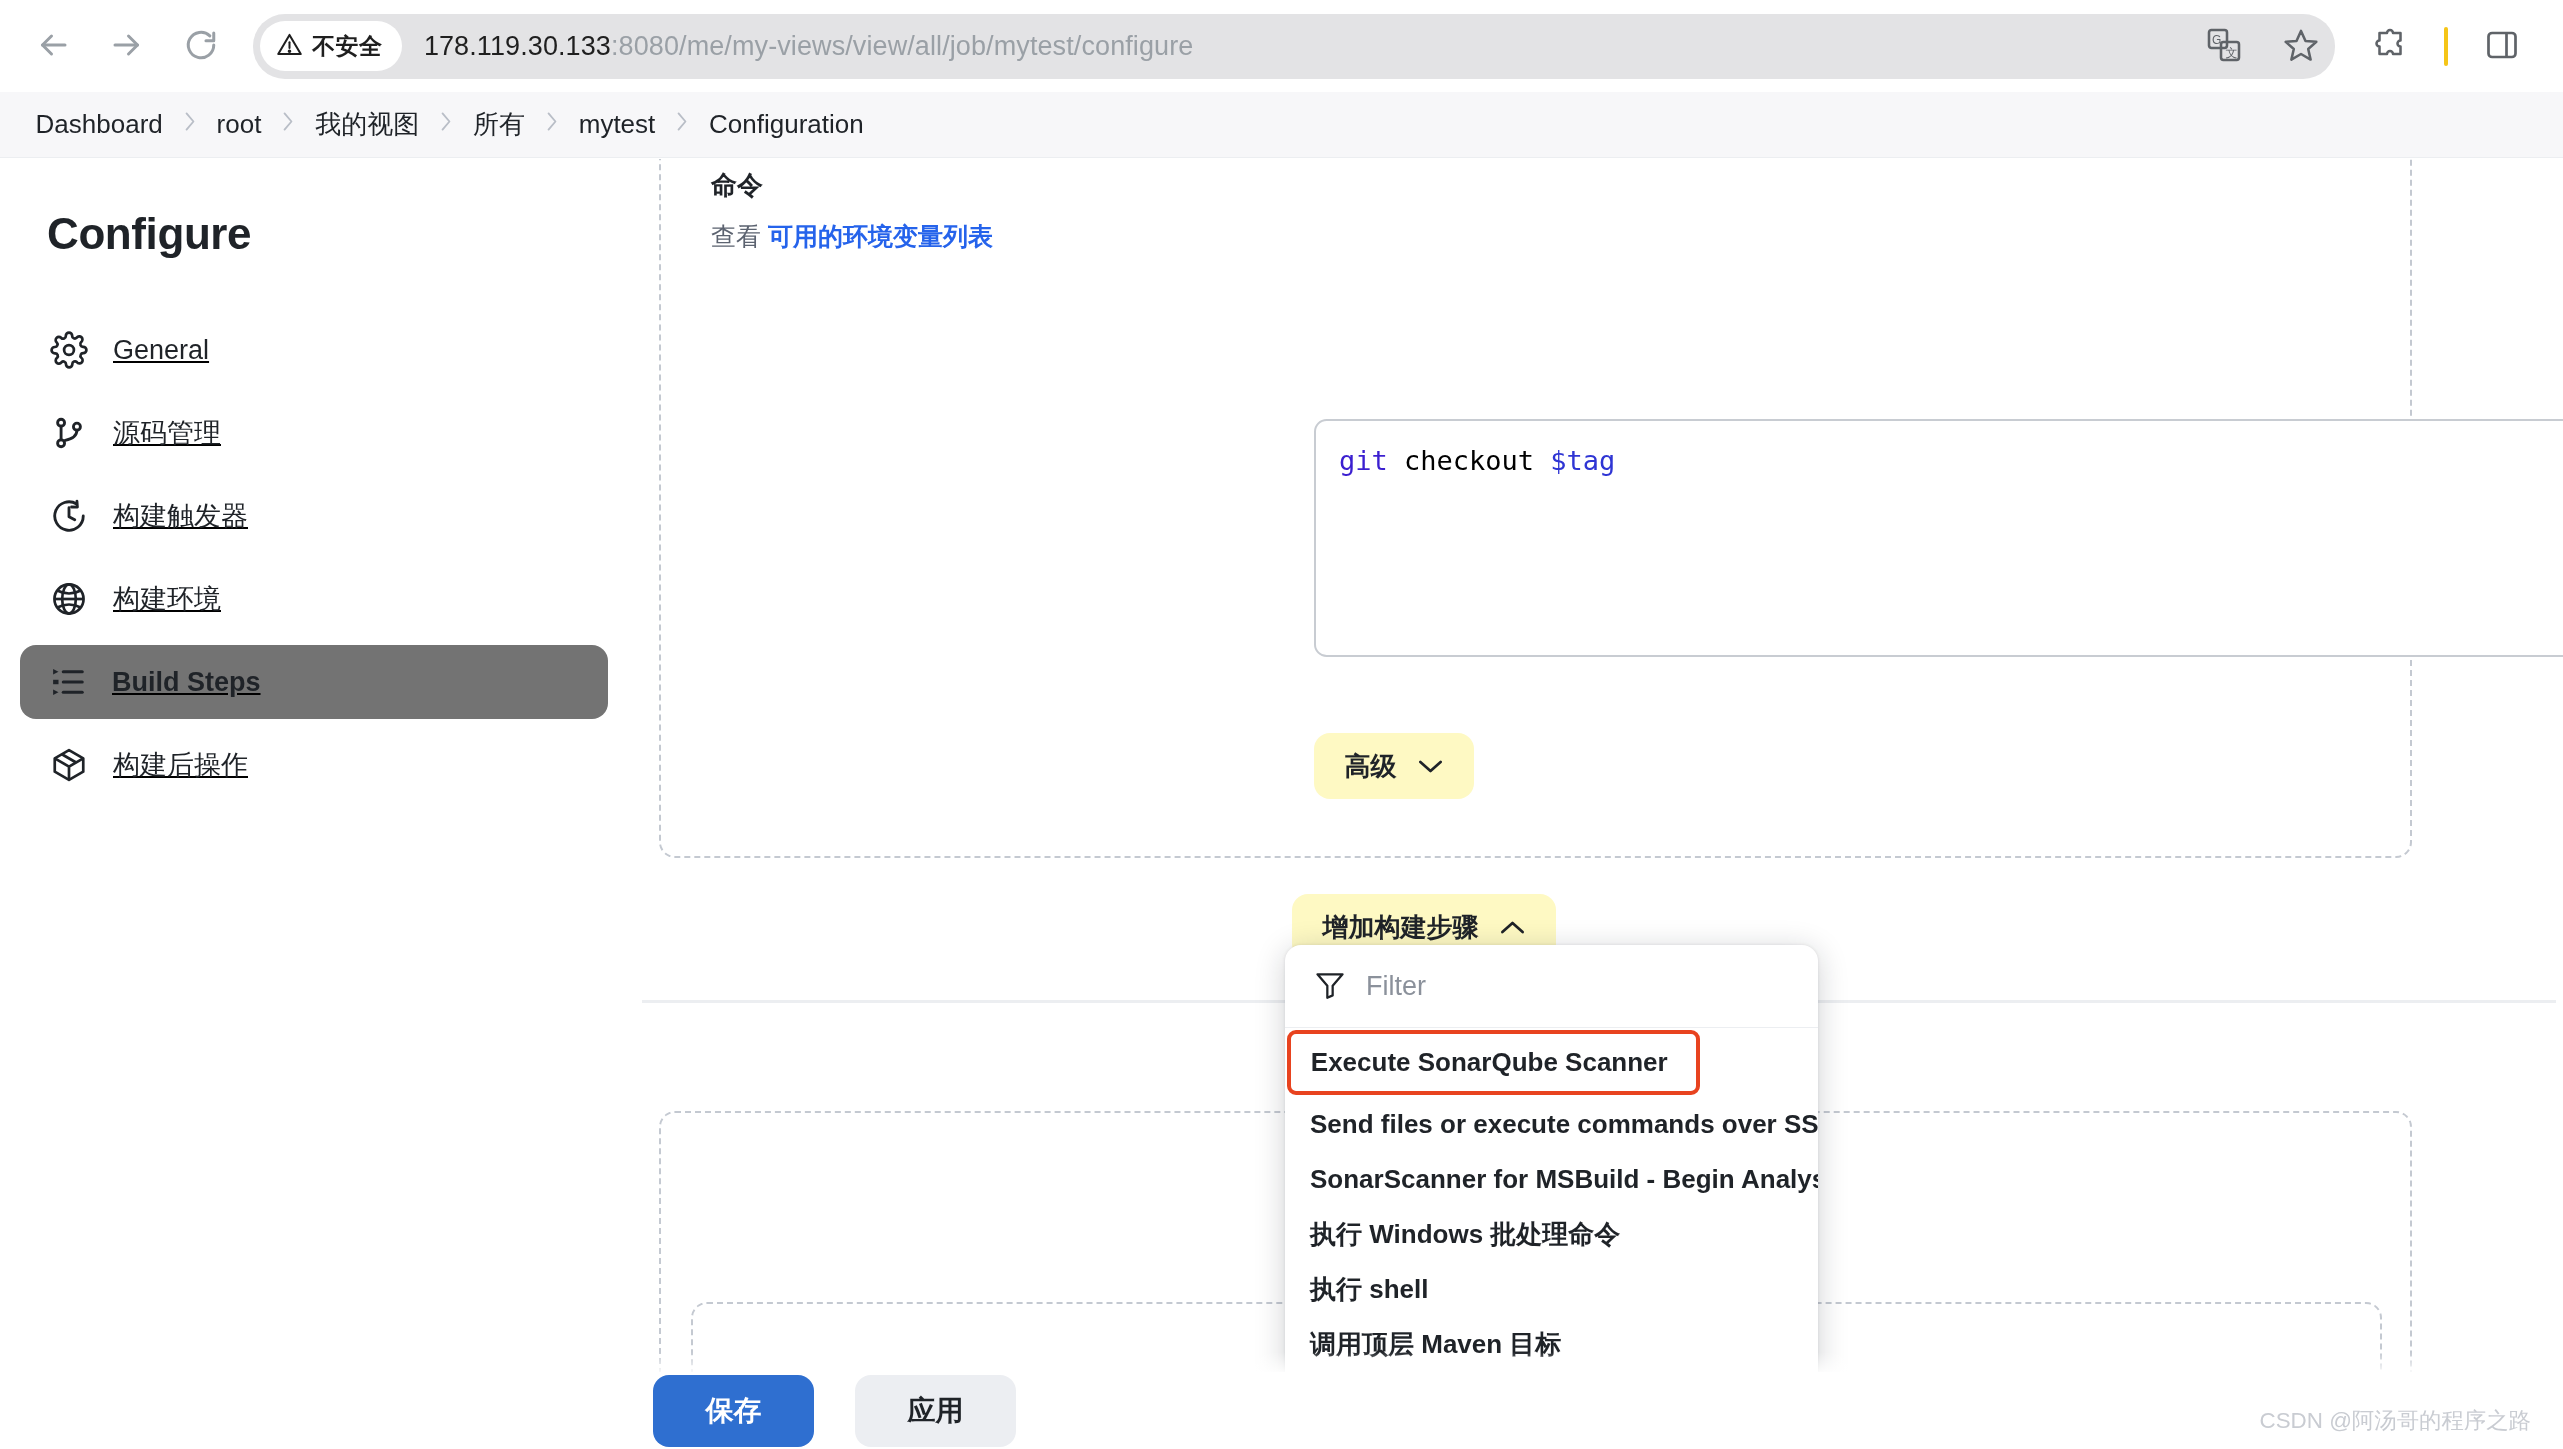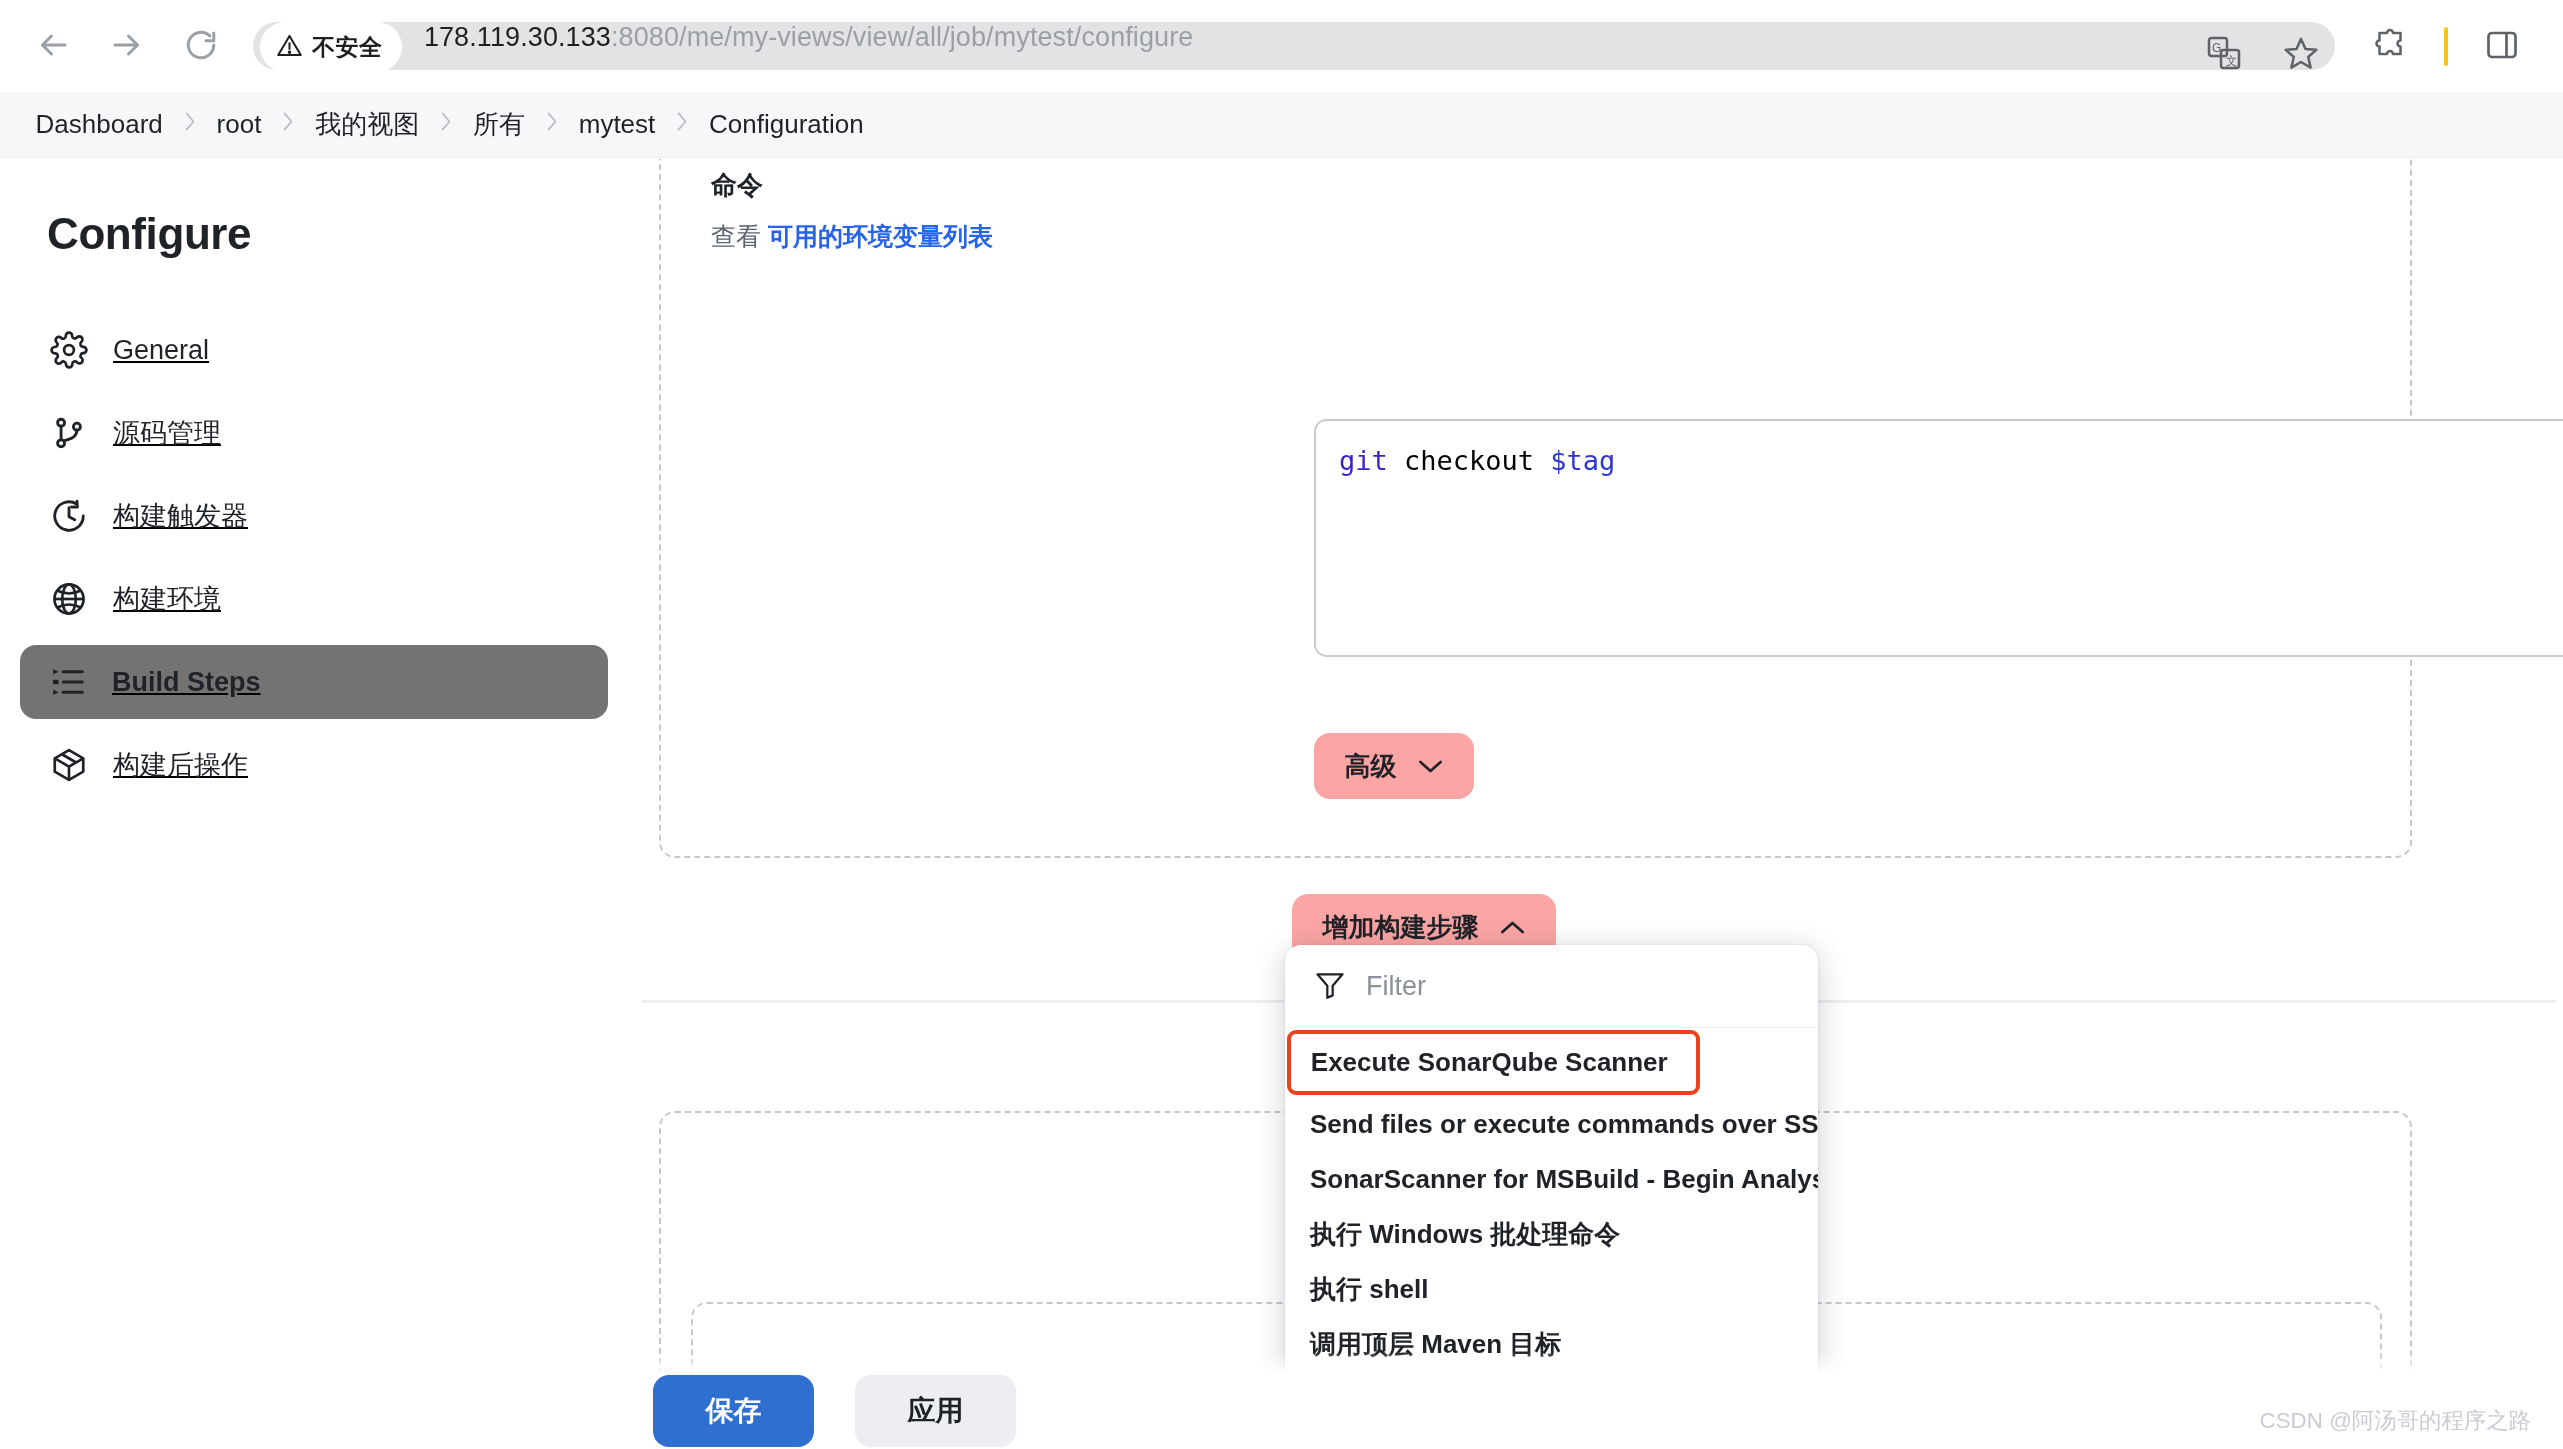--- a/index.html
+++ b/index.html
@@ -19,24 +19,24 @@
   .nav-btn {
     width: 65px; height: 65px; margin-left: 9px;
     display: flex; align-items: center; justify-content: center;
     border-radius: 50%; color: #9aa0a6;
   }
   .nav-btn:first-child { margin-left: 20px; }
   .nav-btn svg { width: 36px; height: 36px; }
 
   #omnibox {
     margin-left: 20px;
-    height: 48px; width: 2082px;
+    height: 65px; width: 2082px;
     background: #e3e3e5;
     border-radius: 32px;
-    display: flex; align-items: flex-start;
+    display: flex; align-items: center;
     position: relative;
   }
   #security-chip {
     margin-left: 7.2px;
     height: 50px; padding: 0 20px 0 16px;
     background: #ffffff;
     border-radius: 25px;
     display: flex; align-items: center; gap: 9px;
   }
   #security-chip svg { width: 27px; height: 27px; }
@@ -165,21 +165,21 @@
     background: #ffffff;
     padding: 20px 23px;
     font-family: "DejaVu Sans Mono", monospace;
     font-size: 27px; line-height: 1.5;
     white-space: pre;
   }
   #cmd-textarea .kw { color: #3b1fd0; }
   #cmd-textarea .var { color: #2f35d4; }
 
   .pill-btn {
-    background: #fca5a5;
+    background: #fef9c3;
     border: none;
     border-radius: 16px;
     height: 66px;
     padding: 0 30.5px;
     display: inline-flex; align-items: center; gap: 20px;
     font-size: 26px; font-weight: 700; color: #1f2328;
     cursor: pointer;
     font-family: "Liberation Sans", sans-serif;
   }
   .pill-btn svg { width: 27px; height: 17px; color: #1f2328; }

